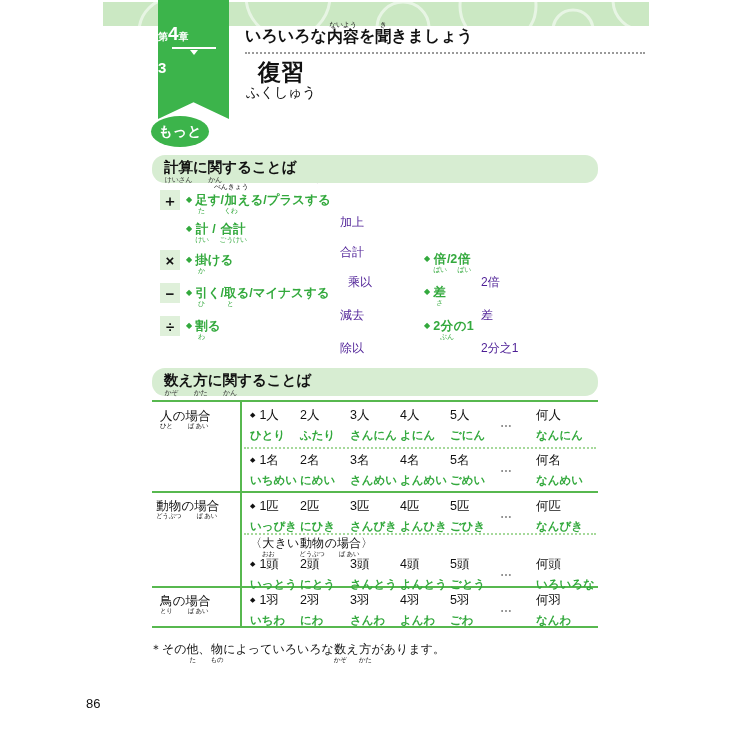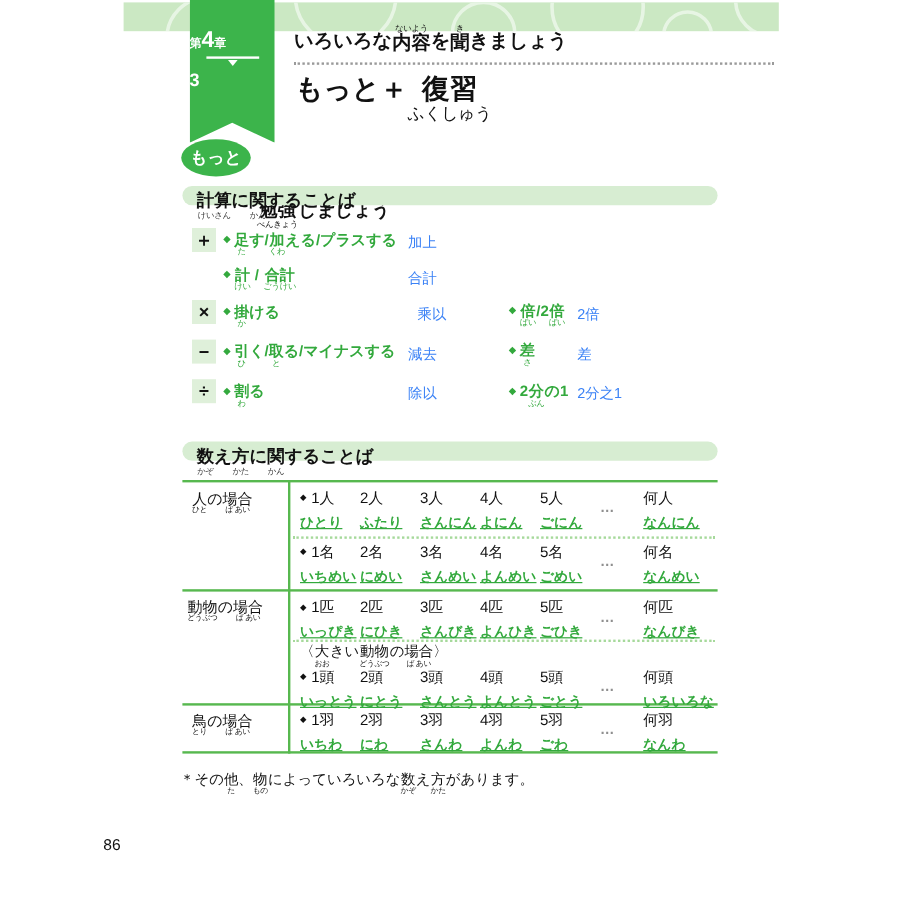--- a/index.html
+++ b/index.html
@@ -30,42 +30,42 @@
 
   .title{left:245px;top:13px;font-size:16px;font-weight:bold;white-space:nowrap;}
   .title-rule{left:245px;top:52px;width:400px;border-top:2px dotted #9a9a9a;}
   .subtitle{left:246px;top:59px;font-size:23px;font-weight:bold;white-space:nowrap;}
   .subtitle .rt{font-size:14px;}
 
   .badge{left:151px;top:116px;width:58px;height:31px;background:#3cb44b;border-radius:50%;
          color:#fff;font-size:14px;font-weight:bold;display:flex;align-items:center;justify-content:center;}
   .motto-label{left:214px;top:130px;font-size:15px;font-weight:bold;white-space:nowrap;margin-top:36px;}
 
-  .banner{left:152px;width:446px;height:16px;background:#d7edd2;border-radius:13px;
+  .banner{left:152px;width:446px;height:28px;background:#d7edd2;border-radius:13px;
           font-size:14.5px;font-weight:bold;padding:3px 0 0 12px;box-sizing:border-box;white-space:nowrap;}
   .banner .rt{color:#333;}
 
   .sym{width:20px;height:20px;background:#dff0da;color:#111;font-weight:bold;font-size:15px;
        display:flex;align-items:center;justify-content:center;line-height:1;}
   .jline{color:#33a93d;font-weight:bold;font-size:12.5px;white-space:nowrap;}
   .dia{font-size:8px;margin-right:3px;vertical-align:2px;}
-  .cn{font-size:12px;color:#3b82f6;white-space:nowrap;}
+  .cn{font-size:12px;color:#4c1d95;white-space:nowrap;margin-top:20px;}
 
   
   .tbl{left:152px;top:400px;width:446px;height:228px;}
   .hl{position:absolute;left:0;width:446px;height:2px;background:#57b84f;}
   .vl{position:absolute;left:88px;top:0;width:2px;height:228px;background:#57b84f;}
   .dlin{position:absolute;left:92px;width:352px;border-top:2px dotted #a6d99b;}
   .tlabel{position:absolute;font-size:12.5px;white-space:nowrap;}
   .tlabel .rt{font-size:6.5px;}
   .trow{position:absolute;left:98px;display:flex;align-items:flex-start;}
   .cell{width:50px;}
   .cell.last{width:56px;}
   .ck{font-size:12.5px;color:#111;white-space:nowrap;}
-  .cr{font-size:11.5px;font-weight:bold;color:#33a93d;margin-top:4px;white-space:nowrap;text-decoration:underline;}
+  .cr{font-size:11.5px;font-weight:bold;color:#33a93d;margin-top:4px;white-space:nowrap;}
   .blt{font-size:7px;margin-right:4px;vertical-align:2px;}
   .dots{width:36px;color:#8f8f8f;font-weight:bold;letter-spacing:1px;padding-top:9px;font-size:12px;}
   .subhead{position:absolute;left:98px;font-size:12px;white-space:nowrap;}
   .subhead .rt{font-size:6.5px;}
 
   .foot1{left:150px;top:641px;font-size:12px;white-space:nowrap;}
   .foot1 .rt{font-size:6.5px;}
   .foot2{left:162px;top:662px;font-size:11.5px;color:#3a3a3a;white-space:nowrap;}
   .pagenum{left:86px;top:696px;font-size:13px;font-weight:normal;}
 </style>
@@ -107,21 +107,21 @@
         <span class="rt"></span>
         <span class="bt">を</span>
       </span><span class="rb">
         <span class="rt">き</span>
         <span class="bt">聞</span>
       </span><span class="rb">
         <span class="rt"></span>
         <span class="bt">きましょう</span>
       </span></div>
   <div class="abs title-rule"></div>
-  <div class="abs subtitle"><span>もっと＋</span><span class="rb">
+  <div class="abs subtitle"><span class="rb">
         <span class="bt">復習</span>
         <span class="rt">ふくしゅう</span>
       </span></div>
 
   <div class="abs badge">もっと</div>
   <div class="abs motto-label"><span class="rb">
         <span class="bt">勉強</span>
         <span class="rt">べんきょう</span>
       </span><span>しましょう</span></div>
 

